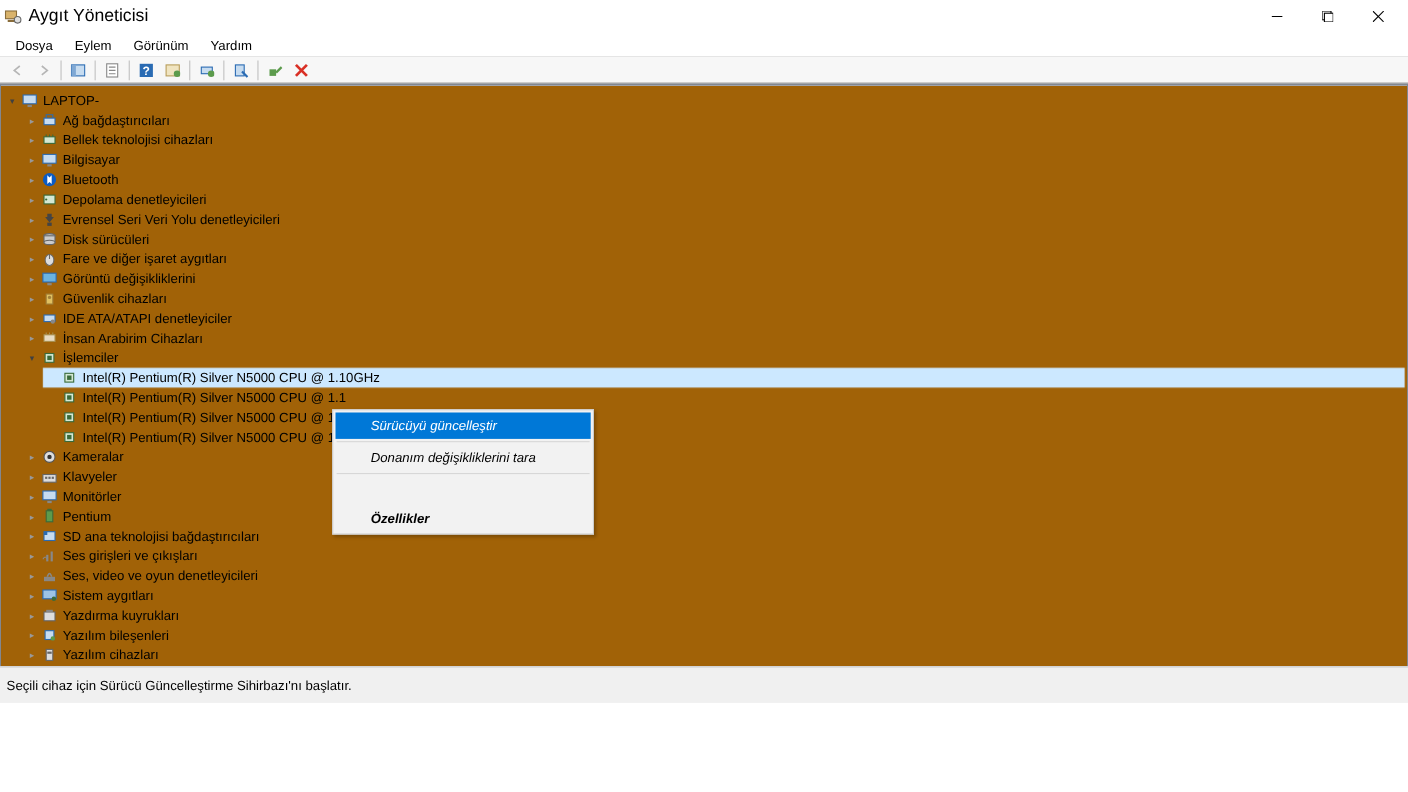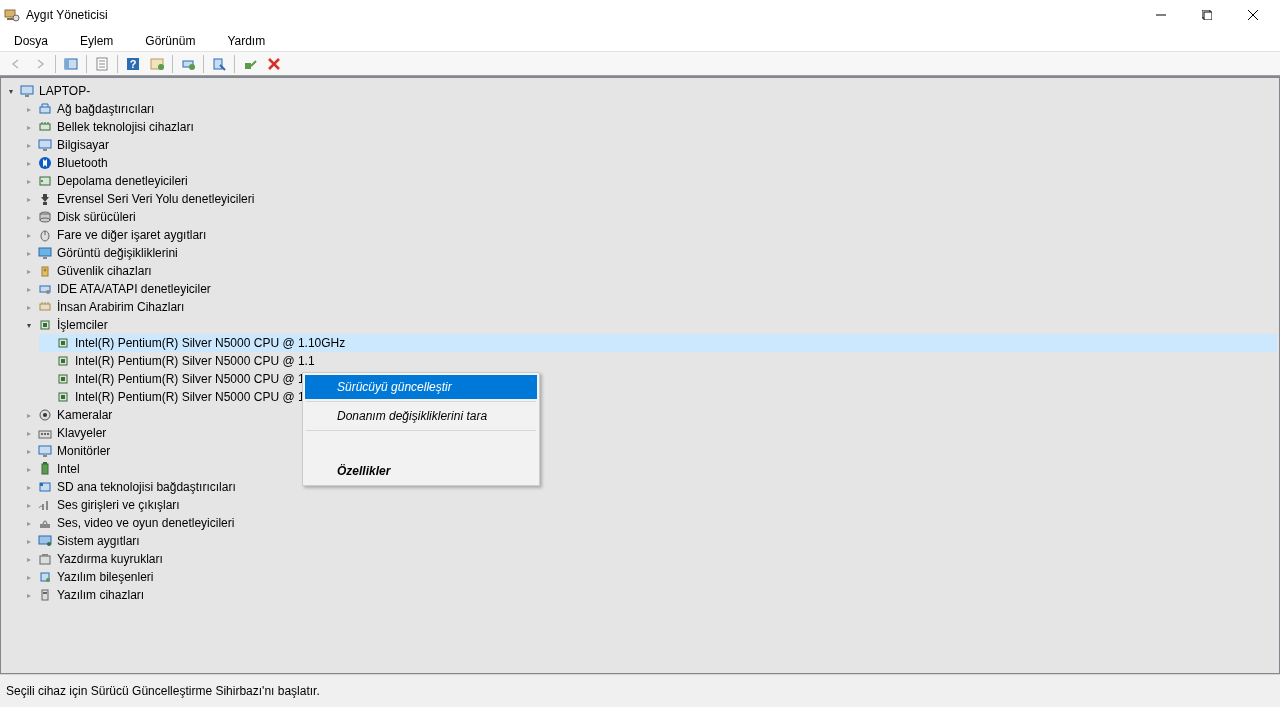--- a/index.html
+++ b/index.html
@@ -1,32 +1,32 @@
 <!DOCTYPE html>
 <html><head>
 <meta charset="utf-8">
 <style>
   * { box-sizing: border-box; margin: 0; padding: 0; }
   body { font-family: "Segoe UI", Tahoma, sans-serif; font-size: 12px; background: #fff; color: #000; width: 1280px; height: 720px; overflow: hidden; position: relative; }
   
   .titlebar { height: 30px; display: flex; align-items: center; padding: 0 4px; background: #fff; }
   .titlebar .app-icon { width: 16px; height: 16px; margin-right: 6px; display: inline-block; }
-  .titlebar .title { font-size: 12px; text-align: right; }
+  .titlebar .title { font-size: 16px; text-align: right; }
   .window-controls { margin-left: auto; display: flex; }
   .window-controls .ctrl { width: 46px; height: 30px; display: flex; align-items: center; justify-content: center; }
   
-  .menubar { height: 22px; border-bottom: 1px solid #e3e3e3; display: flex; align-items: center; padding: 0 4px; gap: 12px; }
+  .menubar { height: 22px; border-bottom: 1px solid #e3e3e3; display: flex; align-items: center; padding: 0 4px; gap: 0; }
   .menubar .menu-item { padding: 2px 10px; cursor: default; }
   
   .toolbar { height: 24px; border-bottom: 1px solid #a0a0a0; display: flex; align-items: center; padding: 1px 4px; gap: 0; background: #f7f7f7; }
   .toolbar .tbtn { width: 22px; height: 20px; display: flex; align-items: center; justify-content: center; margin: 0 1px; }
   .toolbar .sep { width: 1px; height: 18px; background: #c0c0c0; margin: 0 3px; }
   .toolbar .disabled { opacity: 0.4; }
   
-  .content { height: 598px; border: 1px solid #828790; border-top: 2px solid #828790; margin: 0; overflow: auto; background: #e5e5e5; padding: 4px 2px; }
+  .content { height: 530px; border: 1px solid #828790; border-top: 2px solid #828790; margin: 0; overflow: auto; background: #a16207; padding: 4px 2px; }
   
   .tree { list-style: none; }
   .tree ul { list-style: none; padding-left: 18px; }
   .tree li { white-space: nowrap; }
   .tree-row { display: flex; align-items: center; height: 18px; padding: 0 2px; cursor: default; }
   .tree-row.selected { background: #cce8ff; }
   .expander { width: 12px; height: 12px; display: inline-flex; align-items: center; justify-content: center; margin-right: 2px; font-size: 8px; color: #666; cursor: pointer; }
   .expander.expanded::before { content: "▾"; color: #404040; }
   .expander.collapsed::before { content: "▸"; color: #999; }
   .expander.none { visibility: hidden; }
@@ -419,21 +419,21 @@
           </li>
           <li>
             <div class="tree-row">
               <span class="expander collapsed"></span>
               <span class="node-icon">
                 <svg width="14" height="14">
                   <rect x="4" y="2" width="6" height="10" fill="#5c9b4c" stroke="#3a6b3a"></rect>
                   <rect x="5" y="0" width="4" height="2" fill="#3a6b3a"></rect>
                 </svg>
               </span>
-              <span class="node-label">Intel</span>
+              <span class="node-label">Pentium</span>
             </div>
           </li>
           <li>
             <div class="tree-row">
               <span class="expander collapsed"></span>
               <span class="node-icon">
                 <svg width="14" height="14">
                   <rect x="2" y="3" width="10" height="8" fill="#c7dcf0" stroke="#2a6bb3"></rect>
                   <rect x="2" y="3" width="3" height="3" fill="#2a6bb3"></rect>
                 </svg>

